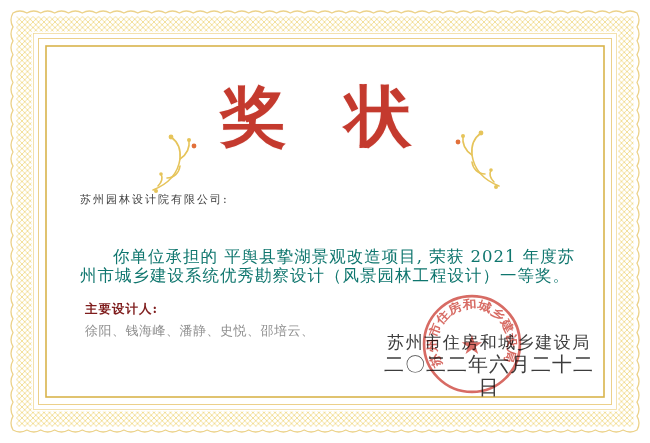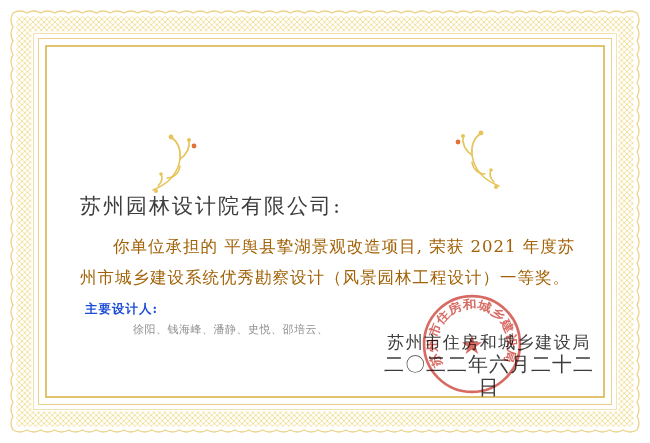--- a/index.html
+++ b/index.html
@@ -18,34 +18,34 @@
     letter-spacing:18px;
     font-family:"DejaVu Serif","Liberation Serif",serif;
     text-shadow:0 0 1px rgba(196,58,46,.35);
   }
   .ornament{position:absolute;width:52px;height:62px;}
   .ornament.left{left:148px;top:132px;}
   .ornament.right{left:452px;top:128px;transform:scaleX(-1);}
 
   .recipient{
     position:absolute;left:80px;top:192px;width:480px;
-    font-size:21px;color:#3d3d3d;letter-spacing:2px;
+    font-size:11px;color:#3d3d3d;letter-spacing:2px;
   }
   .body-par{
-    position:absolute;left:80px;top:231px;width:512px;
-    font-size:16.5px;line-height:31px;color:#a16207;
+    position:absolute;left:80px;top:247px;width:512px;
+    font-size:16.5px;line-height:19px;color:#0f766e;
     text-indent:2em;letter-spacing:1px;font-weight:500;
   }
   .designers-label{
     position:absolute;left:85px;top:301px;
-    font-size:12.5px;color:#1d4ed8;letter-spacing:1px;font-weight:bold;
+    font-size:12.5px;color:#7f1d1d;letter-spacing:1px;font-weight:bold;
   }
   .designer-line{
     position:absolute;left:85px;width:260px;
-    font-size:11px;color:#8f8f8f;letter-spacing:.5px;margin-left:48px;
+    font-size:13px;color:#8f8f8f;letter-spacing:.5px;
   }
   .dl1{top:322px}.dl2{top:339px}.dl3{top:356px}
 
   .issuer{
     position:absolute;right:52px;top:331px;width:218px;text-align:center;
     color:#3c3c3c;
   }
   .issuer .authority{font-size:17px;letter-spacing:1.5px;line-height:22px;}
   .issuer .issue-date{font-size:20px;letter-spacing:1px;line-height:23px;}
 
@@ -65,20 +65,21 @@
         <path d="M0 0 L5.5 5.5 M5.5 0 L0 5.5" stroke="#f2dc92" stroke-width="0.9" fill="none"></path>
       </pattern>
     </defs>
     <path id="wavy-edge" fill="none" stroke="#ecd28a" stroke-width="1.3" d="M13,13 Q19.9,9.0 26.9,13 Q33.8,9.0 40.7,13 Q47.7,9.0 54.6,13 Q61.5,9.0 68.5,13 Q75.4,9.0 82.3,13 Q89.3,9.0 96.2,13 Q103.1,9.0 110.1,13 Q117.0,9.0 123.9,13 Q130.9,9.0 137.8,13 Q144.7,9.0 151.7,13 Q158.6,9.0 165.5,13 Q172.5,9.0 179.4,13 Q186.3,9.0 193.3,13 Q200.2,9.0 207.1,13 Q214.1,9.0 221.0,13 Q227.9,9.0 234.9,13 Q241.8,9.0 248.7,13 Q255.7,9.0 262.6,13 Q269.5,9.0 276.5,13 Q283.4,9.0 290.3,13 Q297.3,9.0 304.2,13 Q311.1,9.0 318.1,13 Q325.0,9.0 331.9,13 Q338.9,9.0 345.8,13 Q352.7,9.0 359.7,13 Q366.6,9.0 373.5,13 Q380.5,9.0 387.4,13 Q394.3,9.0 401.3,13 Q408.2,9.0 415.1,13 Q422.1,9.0 429.0,13 Q435.9,9.0 442.9,13 Q449.8,9.0 456.7,13 Q463.7,9.0 470.6,13 Q477.5,9.0 484.5,13 Q491.4,9.0 498.3,13 Q505.3,9.0 512.2,13 Q519.1,9.0 526.1,13 Q533.0,9.0 539.9,13 Q546.9,9.0 553.8,13 Q560.7,9.0 567.7,13 Q574.6,9.0 581.5,13 Q588.5,9.0 595.4,13 Q602.3,9.0 609.3,13 Q616.2,9.0 623.1,13 Q630.1,9.0 637.0,13 Q641.0,19.9 637,26.9 Q641.0,33.9 637,40.8 Q641.0,47.8 637,54.7 Q641.0,61.7 637,68.6 Q641.0,75.5 637,82.5 Q641.0,89.5 637,96.4 Q641.0,103.4 637,110.3 Q641.0,117.3 637,124.2 Q641.0,131.2 637,138.1 Q641.0,145.1 637,152.0 Q641.0,158.9 637,165.9 Q641.0,172.8 637,179.8 Q641.0,186.8 637,193.7 Q641.0,200.7 637,207.6 Q641.0,214.5 637,221.5 Q641.0,228.4 637,235.4 Q641.0,242.3 637,249.3 Q641.0,256.3 637,263.2 Q641.0,270.2 637,277.1 Q641.0,284.1 637,291.0 Q641.0,297.9 637,304.9 Q641.0,311.9 637,318.8 Q641.0,325.8 637,332.7 Q641.0,339.6 637,346.6 Q641.0,353.6 637,360.5 Q641.0,367.4 637,374.4 Q641.0,381.4 637,388.3 Q641.0,395.3 637,402.2 Q641.0,409.1 637,416.1 Q641.0,423.1 637,430.0 Q630.1,434.0 623.1,430 Q616.2,434.0 609.3,430 Q602.3,434.0 595.4,430 Q588.5,434.0 581.5,430 Q574.6,434.0 567.7,430 Q560.7,434.0 553.8,430 Q546.9,434.0 539.9,430 Q533.0,434.0 526.1,430 Q519.1,434.0 512.2,430 Q505.3,434.0 498.3,430 Q491.4,434.0 484.5,430 Q477.5,434.0 470.6,430 Q463.7,434.0 456.7,430 Q449.8,434.0 442.9,430 Q435.9,434.0 429.0,430 Q422.1,434.0 415.1,430 Q408.2,434.0 401.3,430 Q394.3,434.0 387.4,430 Q380.5,434.0 373.5,430 Q366.6,434.0 359.7,430 Q352.7,434.0 345.8,430 Q338.9,434.0 331.9,430 Q325.0,434.0 318.1,430 Q311.1,434.0 304.2,430 Q297.3,434.0 290.3,430 Q283.4,434.0 276.5,430 Q269.5,434.0 262.6,430 Q255.7,434.0 248.7,430 Q241.8,434.0 234.9,430 Q227.9,434.0 221.0,430 Q214.1,434.0 207.1,430 Q200.2,434.0 193.3,430 Q186.3,434.0 179.4,430 Q172.5,434.0 165.5,430 Q158.6,434.0 151.7,430 Q144.7,434.0 137.8,430 Q130.9,434.0 123.9,430 Q117.0,434.0 110.1,430 Q103.1,434.0 96.2,430 Q89.3,434.0 82.3,430 Q75.4,434.0 68.5,430 Q61.5,434.0 54.6,430 Q47.7,434.0 40.7,430 Q33.8,434.0 26.9,430 Q19.9,434.0 13.0,430 Q9.0,423.1 13,416.1 Q9.0,409.2 13,402.2 Q9.0,395.3 13,388.3 Q9.0,381.4 13,374.4 Q9.0,367.4 13,360.5 Q9.0,353.6 13,346.6 Q9.0,339.7 13,332.7 Q9.0,325.8 13,318.8 Q9.0,311.9 13,304.9 Q9.0,297.9 13,291.0 Q9.0,284.1 13,277.1 Q9.0,270.2 13,263.2 Q9.0,256.3 13,249.3 Q9.0,242.3 13,235.4 Q9.0,228.5 13,221.5 Q9.0,214.6 13,207.6 Q9.0,200.7 13,193.7 Q9.0,186.8 13,179.8 Q9.0,172.8 13,165.9 Q9.0,158.9 13,152.0 Q9.0,145.1 13,138.1 Q9.0,131.1 13,124.2 Q9.0,117.2 13,110.3 Q9.0,103.4 13,96.4 Q9.0,89.4 13,82.5 Q9.0,75.5 13,68.6 Q9.0,61.6 13,54.7 Q9.0,47.7 13,40.8 Q9.0,33.9 13,26.9 Q9.0,19.9 13,13.0 Z"></path>
     <rect x="24" y="24" width="602" height="395" fill="none" stroke="url(#hatch)" stroke-width="15"></rect>
     <rect x="33.5" y="33.5" width="583" height="376" fill="none" stroke="#f0da9c" stroke-width="0.8"></rect>
     <rect x="38.5" y="38.5" width="573" height="366" fill="none" stroke="#ecd08a" stroke-width="1"></rect>
     <rect x="46" y="46" width="558" height="351" fill="none" stroke="#d9b44c" stroke-width="1.6"></rect>
   </svg>
 
+  <div class="title">奖 状</div>
 
   <svg class="ornament left" viewBox="0 0 52 62" aria-hidden="true">
     <g stroke="#e6c45a" fill="none" stroke-width="1.6" stroke-linecap="round">
       <path d="M5,58 C20,52 30,41 32,27 C33,18 30,10 23,5"></path>
       <path d="M32,27 C38,23 42,16 41,8"></path>
       <path d="M19,46 C26,46 31,41 32,34"></path>
       <path d="M10,54 C14,50 15,46 13,42"></path>
     </g>
     <g fill="#e6c45a">
       <circle cx="23" cy="5" r="2.4"></circle>

